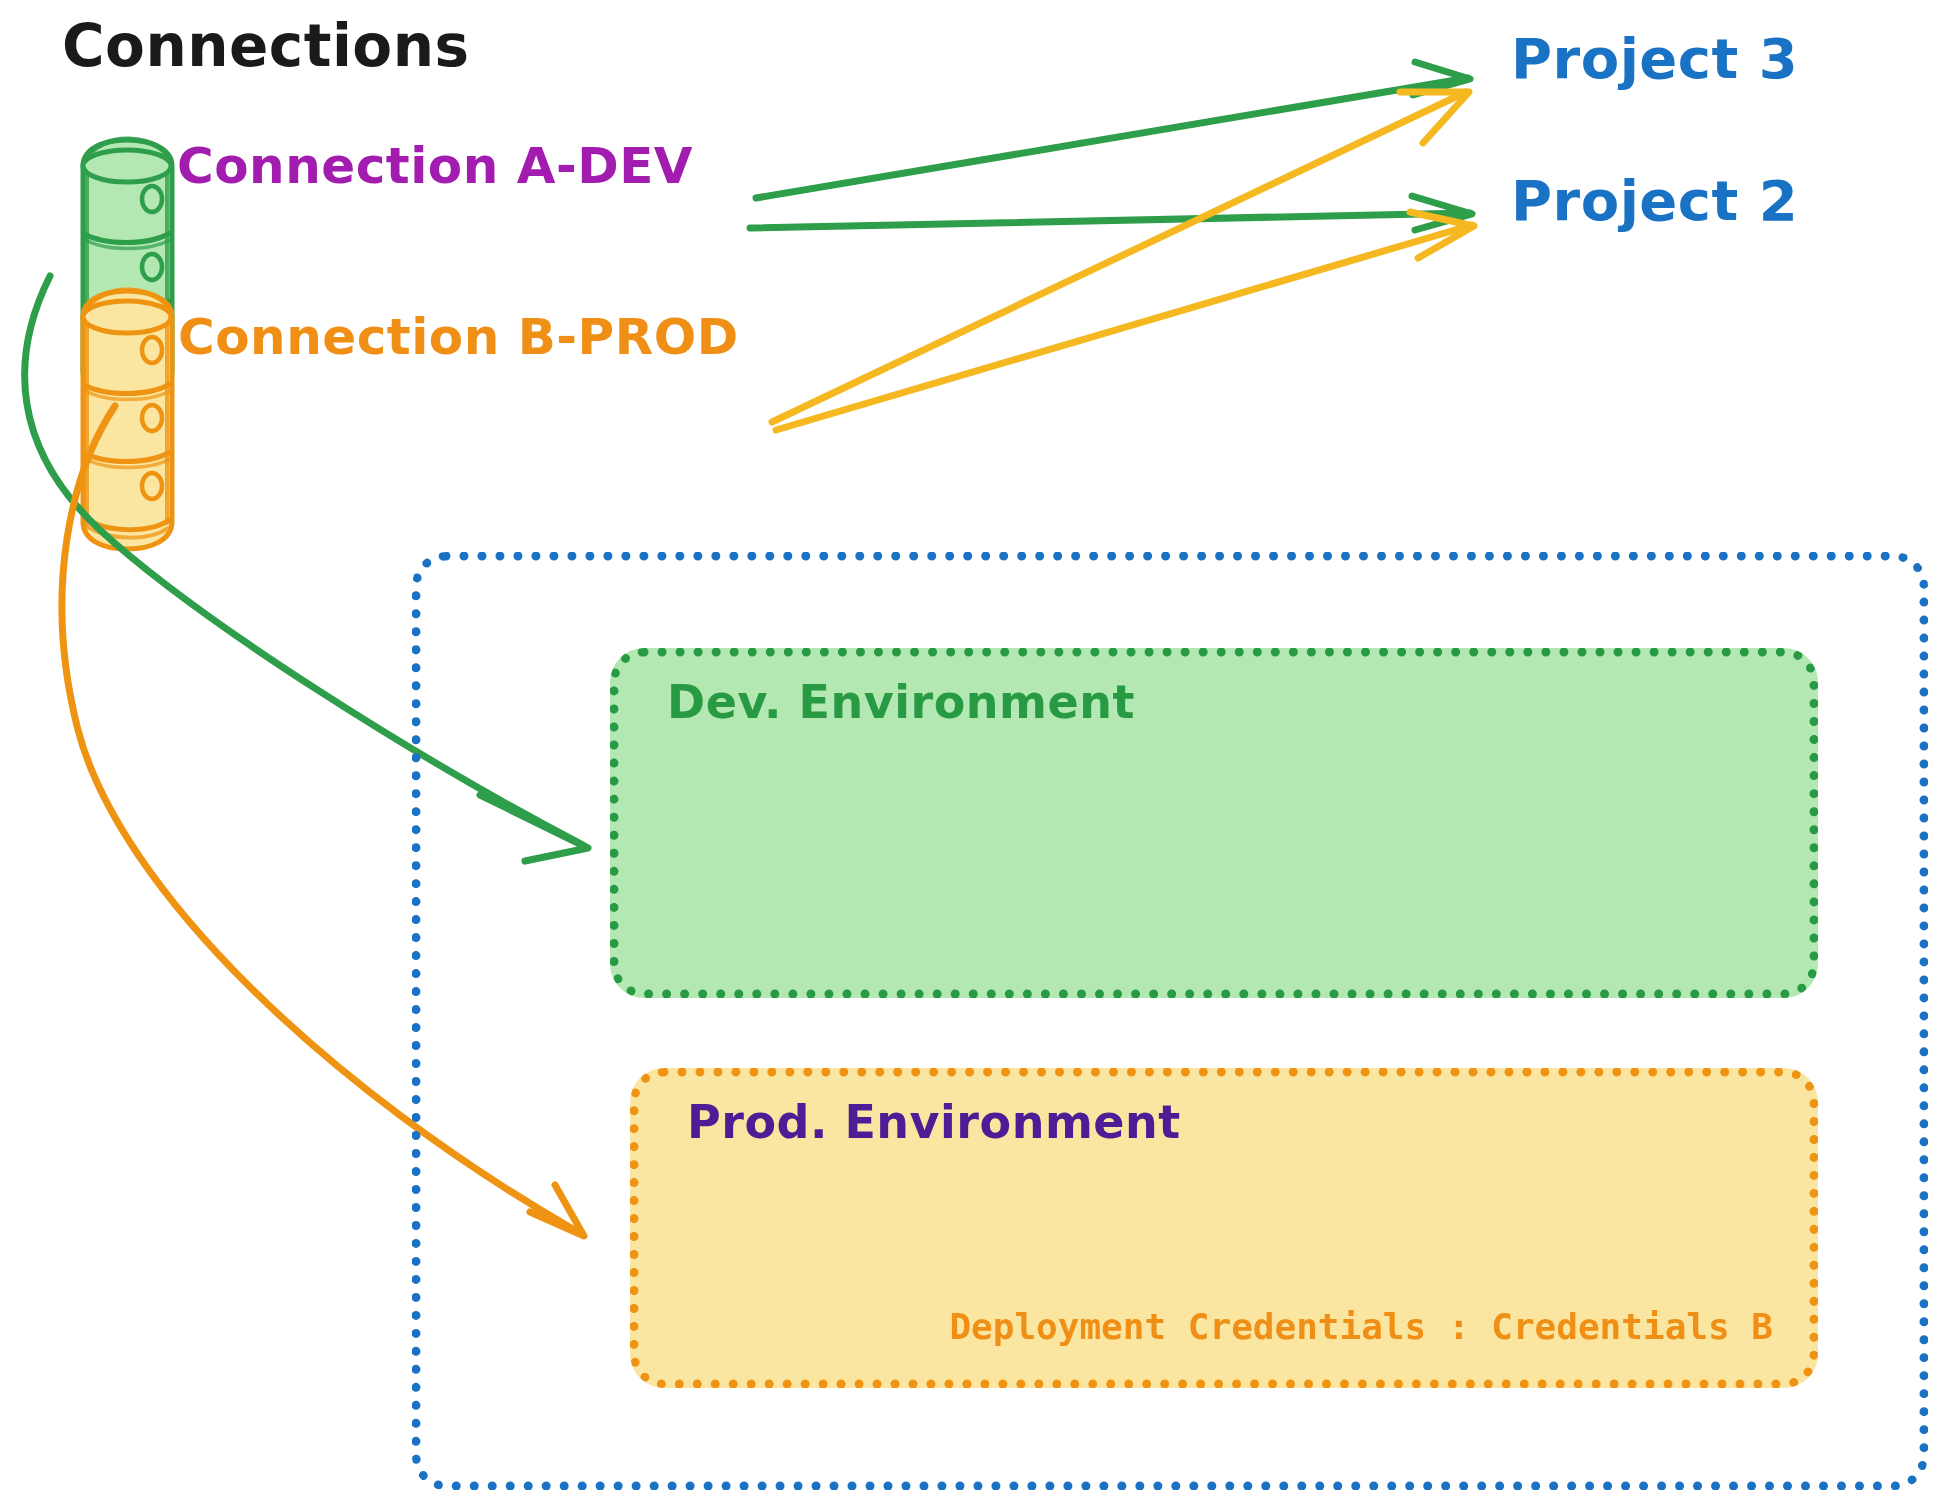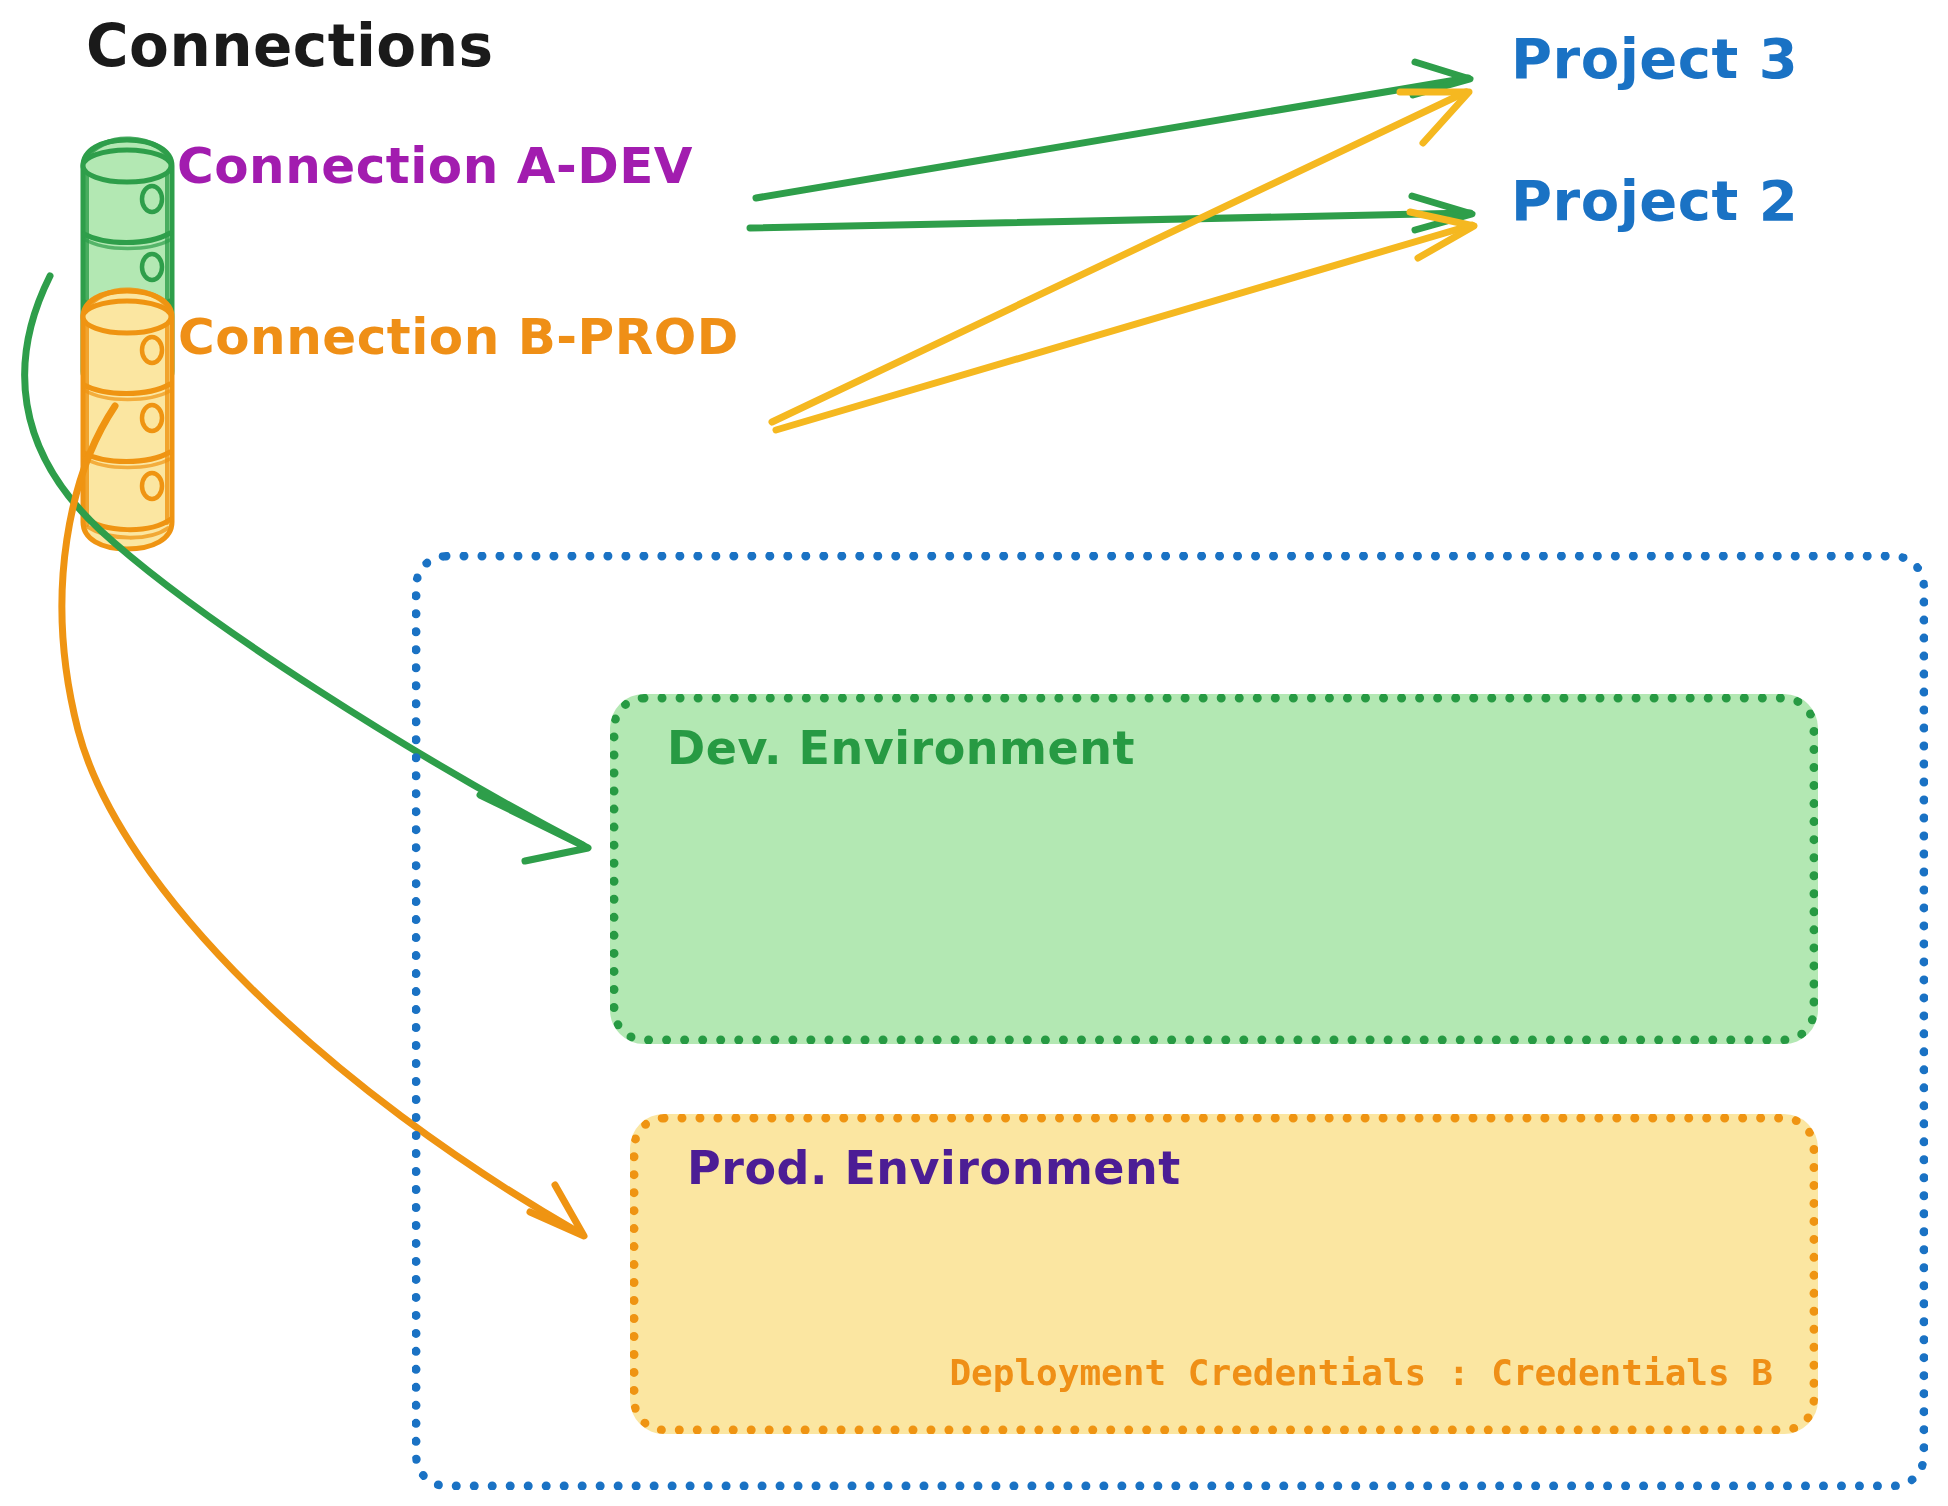--- a/index.html
+++ b/index.html
@@ -37,21 +37,20 @@
     font-weight: 700;
   }
   .abs { position: absolute; }
 
   
   #title {
     left: 62px;
     top: 12px;
     font-size: 58px;
     color: #1a1a1a;
-    margin-left: 24px;
   }
 
   
   #conn-a-label {
     left: 177px;
     top: 137px;
     font-size: 50px;
     color: #a21caf;
   }
   #conn-b-label {
@@ -78,21 +77,20 @@
     height: 938px;
     border: 9px dotted #1a72c4;
     border-radius: 34px;
     box-sizing: border-box;
   }
 
   
   .env-box {
     box-sizing: border-box;
     border-radius: 34px;
-    margin-top: 46px;
   }
   #dev-box {
     left: 610px;
     top: 648px;
     width: 1208px;
     height: 350px;
     background: #b3e8b3;
     border: 9px dotted #279a43;
   }
   #prod-box {

